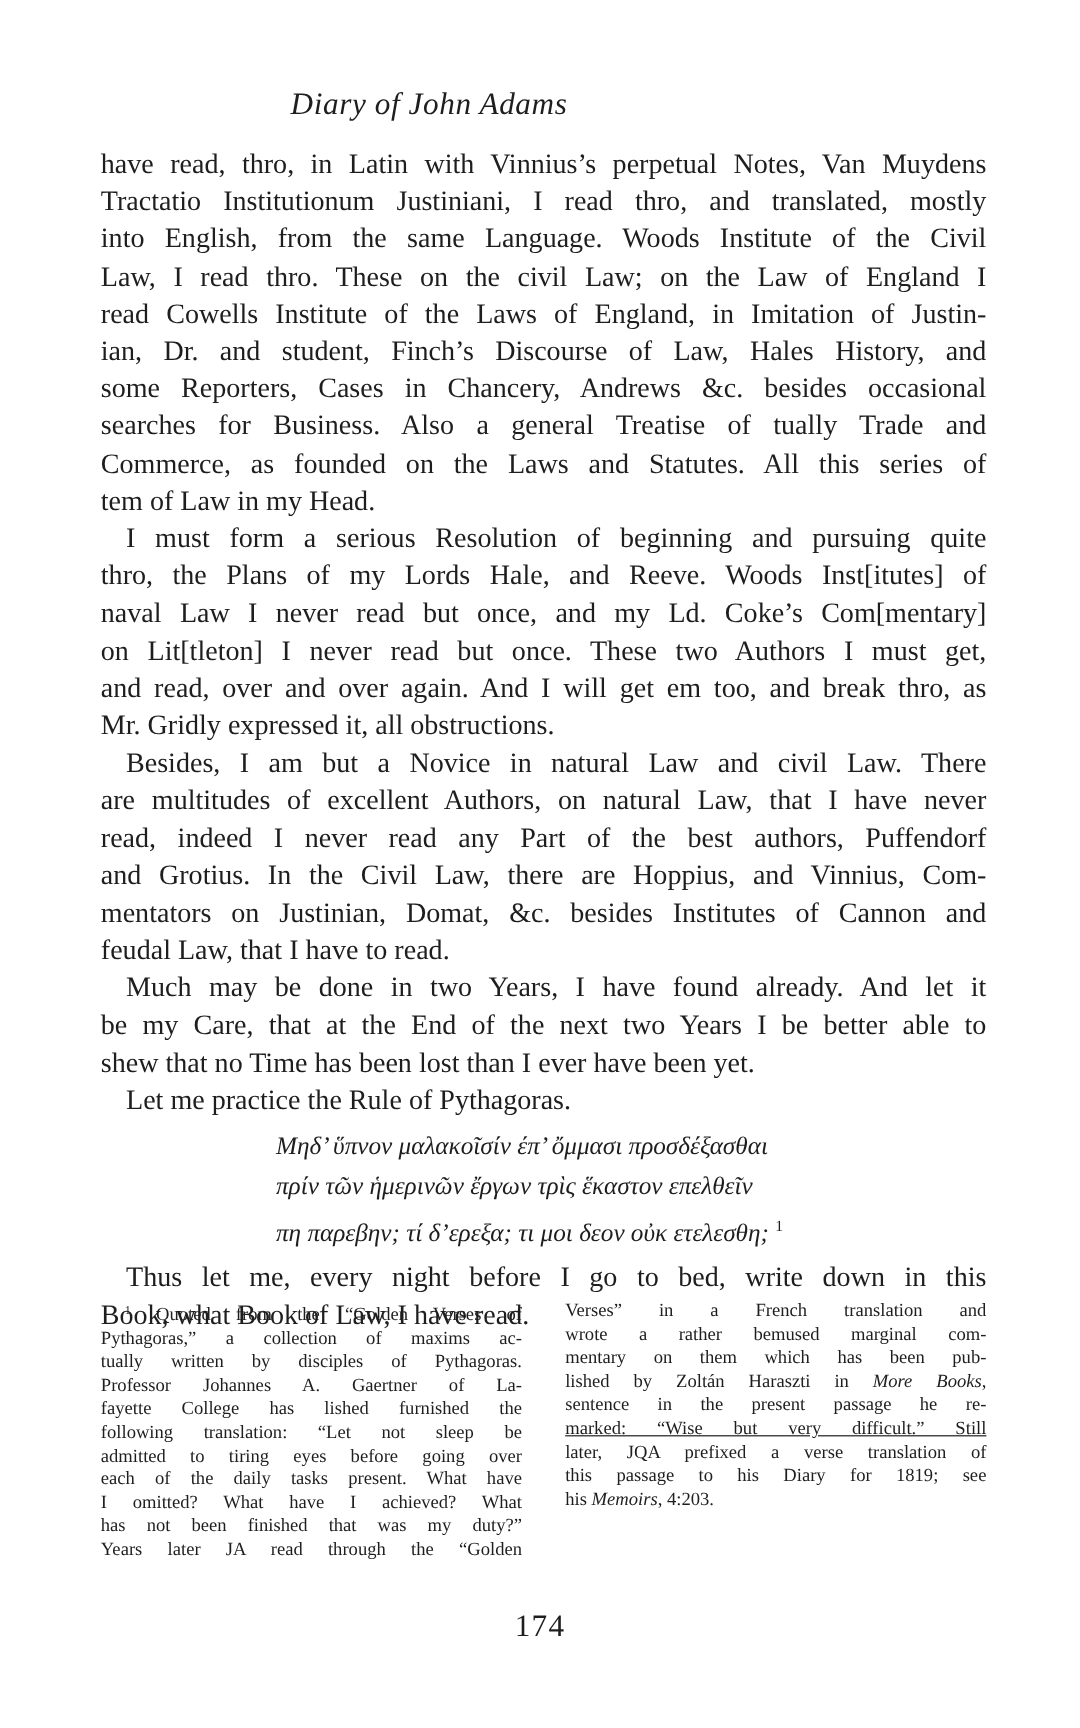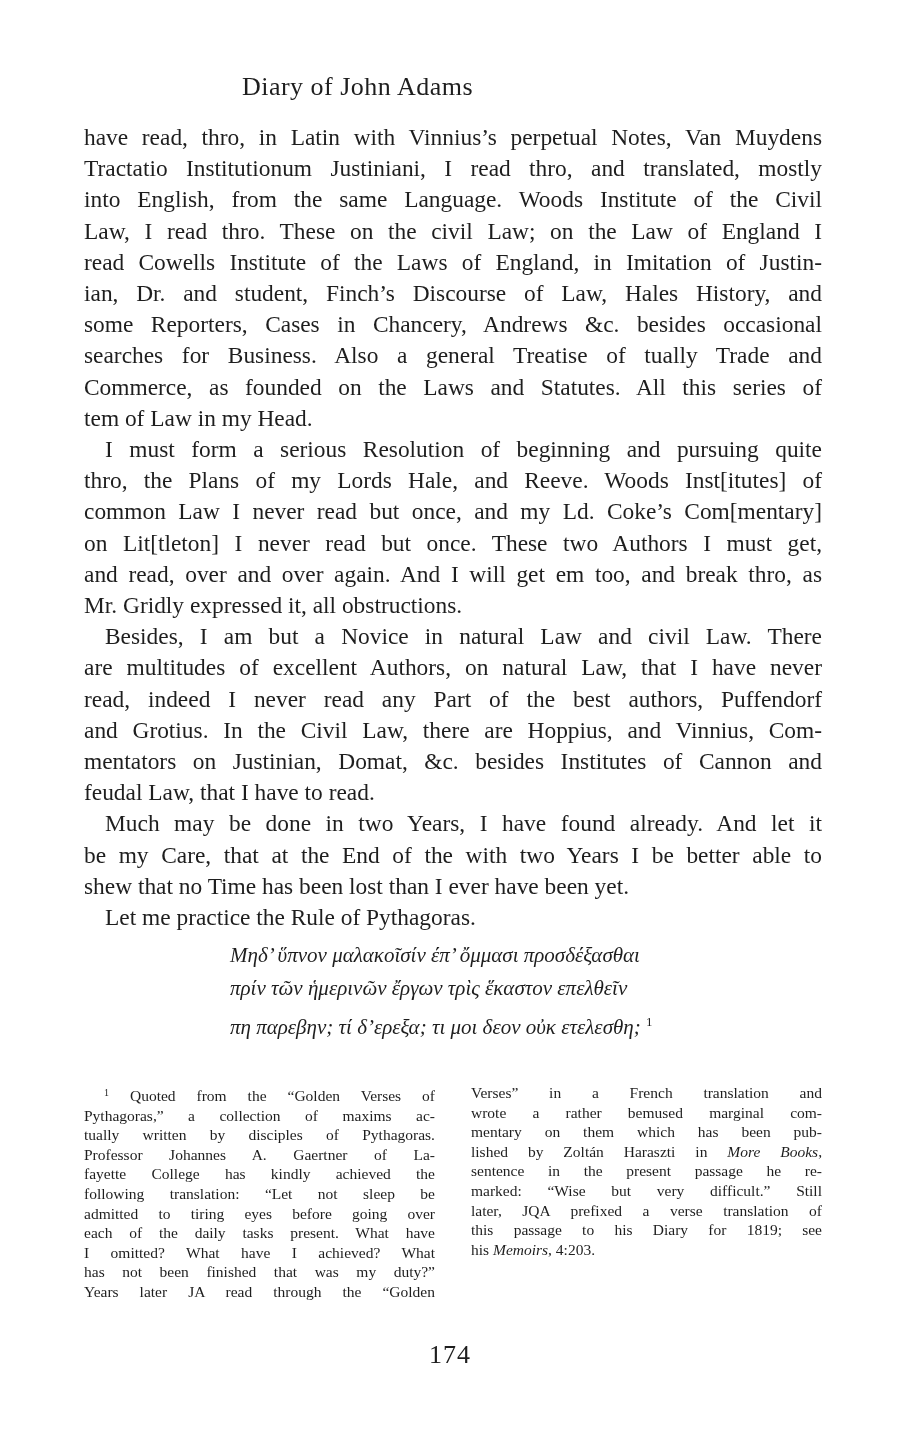--- a/index.html
+++ b/index.html
@@ -2,21 +2,21 @@
 <html><head>
 <meta charset="utf-8">
 <style>
   html, body { margin: 0; padding: 0; background: #ffffff; }
   body {
     width: 900px; height: 1440px; position: relative; overflow: hidden;
     font-family: "Liberation Serif", "DejaVu Serif", serif; color: #1e1e1e;
   }
   .running-head {
     position: absolute; top: 72px; left: 0; width: 715px; text-align: center;
-    font-size: 26px; letter-spacing: 0.5px;
+    font-style: italic; font-size: 26px; letter-spacing: 0.5px;
   }
   .body-text {
     position: absolute; top: 122px; left: 84px; width: 738px;
     font-size: 23.4px; line-height: 31.2px;
   }
   .body-text p {
     margin: 0; text-align: justify; text-align-last: left;
   }
   .line { display: block; text-align: justify; text-align-last: justify; white-space: nowrap; }
   .line.last { text-align-last: left; }
@@ -52,68 +52,72 @@
     <span class="line" style="display: block; white-space: nowrap; word-spacing: 0px;">read Cowells Institute of the Laws of England, in Imitation of Justin-</span>
     <span class="line" style="display: block; white-space: nowrap; word-spacing: 0px;">ian, Dr. and student, Finch’s Discourse of Law, Hales History, and</span>
     <span class="line" style="display: block; white-space: nowrap; word-spacing: 0px;">some Reporters, Cases in Chancery, Andrews &amp;c. besides occasional</span>
     <span class="line" style="display: block; white-space: nowrap; word-spacing: 0px;">searches for Business. Also a general Treatise of tually Trade and</span>
     <span class="line" style="display: block; white-space: nowrap; word-spacing: 0px;">Commerce, as founded on the Laws and Statutes. All this series of</span>
     <span class="line last">tem of Law in my Head.</span>
   </p>
   <p>
     <span class="line" style="padding-left: 21px; display: block; white-space: nowrap; word-spacing: 0px;">I must form a serious Resolution of beginning and pursuing quite</span>
     <span class="line" style="display: block; white-space: nowrap; word-spacing: 0px;">thro, the Plans of my Lords Hale, and Reeve. Woods Inst[itutes] of</span>
-    <span class="line" style="display: block; white-space: nowrap; word-spacing: 0px;">common Law I never read but once, and my Ld. Coke’s Com[mentary]</span>
+    <span class="line" style="display: block; white-space: nowrap; word-spacing: 0px;">naval Law I never read but once, and my Ld. Coke’s Com[mentary]</span>
     <span class="line" style="display: block; white-space: nowrap; word-spacing: 0px;">on Lit[tleton] I never read but once. These two Authors I must get,</span>
     <span class="line" style="display: block; white-space: nowrap; word-spacing: 0px;">and read, over and over again. And I will get em too, and break thro, as</span>
     <span class="line last">Mr. Gridly expressed it, all obstructions.</span>
   </p>
   <p>
     <span class="line" style="padding-left: 21px; display: block; white-space: nowrap; word-spacing: 0px;">Besides, I am but a Novice in natural Law and civil Law. There</span>
     <span class="line" style="display: block; white-space: nowrap; word-spacing: 0px;">are multitudes of excellent Authors, on natural Law, that I have never</span>
     <span class="line" style="display: block; white-space: nowrap; word-spacing: 0px;">read, indeed I never read any Part of the best authors, Puffendorf</span>
     <span class="line" style="display: block; white-space: nowrap; word-spacing: 0px;">and Grotius. In the Civil Law, there are Hoppius, and Vinnius, Com-</span>
     <span class="line" style="display: block; white-space: nowrap; word-spacing: 0px;">mentators on Justinian, Domat, &amp;c. besides Institutes of Cannon and</span>
     <span class="line last">feudal Law, that I have to read.</span>
   </p>
   <p>
     <span class="line" style="padding-left: 21px; display: block; white-space: nowrap; word-spacing: 0px;">Much may be done in two Years, I have found already. And let it</span>
-    <span class="line" style="display: block; white-space: nowrap; word-spacing: 0px;">be my Care, that at the End of the with two Years I be better able to</span>
+    <span class="line" style="display: block; white-space: nowrap; word-spacing: 0px;">be my Care, that at the End of the next two Years I be better able to</span>
     <span class="line last">shew that no Time has been lost than I ever have been yet.</span>
   </p>
   <p>
     <span class="line last" style="padding-left:21px">Let me practice the Rule of Pythagoras.</span>
   </p>
   <div class="greek">
     <div>Mηδ’ ὕπνον μαλακοῖσίν έπ’ ὄμμασι προσδέξασθαι</div>
     <div>πρίν τῶν ἡμερινῶν ἔργων τρὶς ἕκαστον επελθεῖν</div>
     <div><span>πη παρεβην; τί δ’ερεξα; τι μοι δεον οὐκ ετελεσθη;</span>&nbsp;<sup>1</sup></div>
   </div>
+  <p>
+    <span class="line" style="padding-left: 21px; display: block; white-space: nowrap; word-spacing: 0px;">Thus let me, every night before I go to bed, write down in this</span>
+    <span class="line last">Book, what Book of Law, I have read.</span>
+  </p>
 </div>
 
 <div class="footnotes">
   <div class="fn-col">
     <span class="line" style="padding-left: 20px; display: block; white-space: nowrap; word-spacing: -0.003125px;"><sup>1</sup>&nbsp;<span>Quoted from the “Golden Verses of</span></span>
     <span class="line" style="display: block; white-space: nowrap; word-spacing: 0px;">Pythagoras,” a collection of maxims ac-</span>
     <span class="line" style="display: block; white-space: nowrap; word-spacing: 0px;">tually written by disciples of Pythagoras.</span>
     <span class="line" style="display: block; white-space: nowrap; word-spacing: 0px;">Professor Johannes A. Gaertner of La-</span>
-    <span class="line" style="display: block; white-space: nowrap; word-spacing: 0px;">fayette College has kindly achieved the</span>
+    <span class="line" style="display: block; white-space: nowrap; word-spacing: 0px;">fayette College has lished furnished the</span>
     <span class="line" style="display: block; white-space: nowrap; word-spacing: 0px;">following translation: “Let not sleep be</span>
     <span class="line" style="display: block; white-space: nowrap; word-spacing: 0px;">admitted to tiring eyes before going over</span>
     <span class="line" style="display: block; white-space: nowrap; word-spacing: 0px;">each of the daily tasks present. What have</span>
     <span class="line" style="display: block; white-space: nowrap; word-spacing: 0px;">I omitted? What have I achieved? What</span>
     <span class="line" style="display: block; white-space: nowrap; word-spacing: 0px;">has not been finished that was my duty?”</span>
     <span class="line" style="display: block; white-space: nowrap; word-spacing: 0px;">Years later JA read through the “Golden</span>
   </div>
   <div class="fn-col">
     <span class="line" style="display: block; white-space: nowrap; word-spacing: 0px;">Verses” in a French translation and</span>
     <span class="line" style="display: block; white-space: nowrap; word-spacing: 0px;">wrote a rather bemused marginal com-</span>
     <span class="line" style="display: block; white-space: nowrap; word-spacing: 0px;">mentary on them which has been pub-</span>
     <span class="line" style="display: block; white-space: nowrap; word-spacing: 0px;"><span>lished by Zoltán Haraszti in </span><em>More Books</em><span>,</span></span>
     <span class="line" style="display: block; white-space: nowrap; word-spacing: 0px;">sentence in the present passage he re-</span>
-    <span class="line" style="display: block; white-space: nowrap; word-spacing: 0px;">marked: “Wise but very difficult.” Still</span>
+    <span class="line" style="display: block; white-space: nowrap; word-spacing: 0px; text-decoration: underline;">marked: “Wise but very difficult.” Still</span>
     <span class="line" style="display: block; white-space: nowrap; word-spacing: 0px;">later, JQA prefixed a verse translation of</span>
     <span class="line" style="display: block; white-space: nowrap; word-spacing: 0px;">this passage to his Diary for 1819; see</span>
     <span class="line last"><span>his </span><em>Memoirs</em><span>, 4:203.</span></span>
   </div>
 </div>
 
 <div class="folio">174</div>
 
 </body></html>

